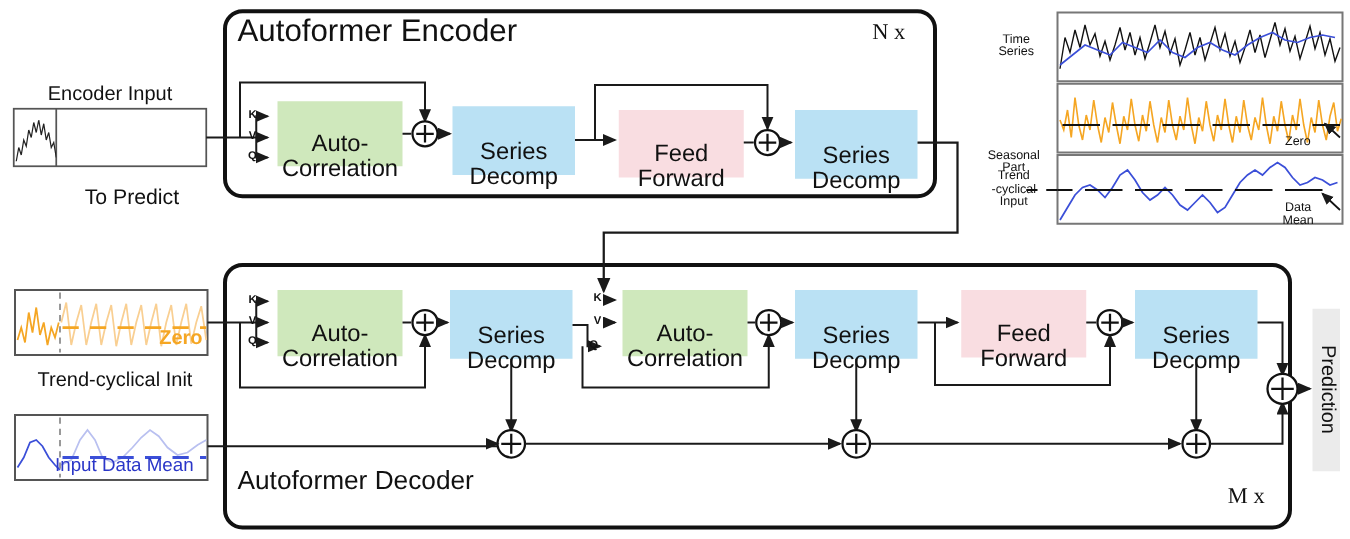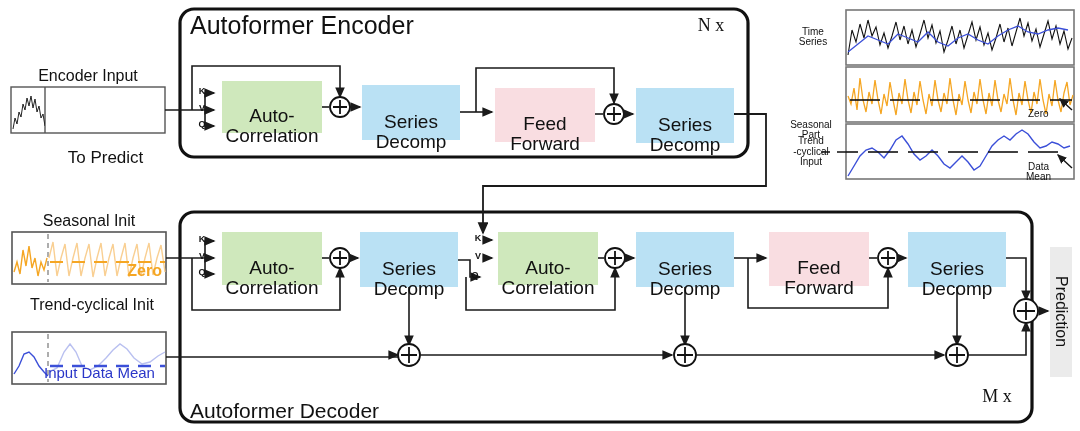--- a/index.html
+++ b/index.html
@@ -232,21 +232,21 @@
     <line x1="821" y1="152" x2="846" y2="152" stroke="#111" stroke-width="1.6" stroke-dasharray="9,7"></line>
   </g>
 
   <path d="M1072,110 L1060,99" fill="none" stroke="#111" stroke-width="1.4" marker-end="url(#ah)"></path>
   <path d="M1072,168 L1058,155" fill="none" stroke="#111" stroke-width="1.4" marker-end="url(#ah)"></path>
 </svg>
 
 <div class="lbl" style="left:190px;top:12px;width:260px;height:26px;justify-content:flex-start;font-size:25px;">Autoformer Encoder</div>
 <div class="lbl repeat" style="left:686px;top:13px;width:50px;height:24px;">N x</div>
 
-<div class="lbl" style="left:190px;top:371px;width:300px;height:28px;justify-content:flex-start;font-size:21px;margin-top:26px;">Autoformer Decoder</div>
+<div class="lbl" style="left:190px;top:371px;width:300px;height:28px;justify-content:flex-start;font-size:21px;">Autoformer Decoder</div>
 <div class="lbl repeat" style="left:972px;top:384px;width:50px;height:24px;">M x</div>
 
 <div class="lbl boxlbl" style="left:222px;top:81px;width:100px;height:52px;white-space:pre-line;">Auto-
 Correlation</div>
 <div class="lbl boxlbl" style="left:362px;top:85px;width:98px;height:55px;white-space:pre-line;">Series
 Decomp</div>
 <div class="lbl boxlbl" style="left:495px;top:88px;width:100px;height:54px;white-space:pre-line;">Feed
 Forward</div>
 <div class="lbl boxlbl" style="left:636px;top:88px;width:98px;height:55px;white-space:pre-line;">Series
 Decomp</div>
@@ -272,21 +272,20 @@
 <div class="lbl kvq" style="left:196px;top:251px;width:12px;height:12px;">V</div>
 <div class="lbl kvq" style="left:196px;top:267px;width:12px;height:12px;">Q</div>
 
 <div class="lbl kvq" style="left:472px;top:233px;width:12px;height:12px;">K</div>
 <div class="lbl kvq" style="left:472px;top:251px;width:12px;height:12px;">V</div>
 <div class="lbl kvq" style="left:469px;top:270px;width:12px;height:12px;">Q</div>
 
 <div class="lbl sideTitle" style="left:11px;top:66px;width:154px;height:20px;text-align:center;">Encoder Input</div>
 <div class="lbl" style="left:46px;top:87px;width:119px;height:46px;font-size:17px;margin-top:48px;">To Predict</div>
 
-<div class="lbl sideTitle" style="left:12px;top:211px;width:154px;height:20px;">Seasonal Init</div>
 <div class="lbl" style="left:104px;top:262px;width:58px;height:19px;font-size:16px;color:#f5a623;font-weight:600;justify-content:flex-end;">Zero</div>
 
 <div class="lbl sideTitle" style="left:12px;top:295px;width:160px;height:20px;">Trend-cyclical Init</div>
 <div class="lbl" style="left:44px;top:363px;width:124px;height:19px;font-size:15px;color:#2a36c8;justify-content:flex-start;">Input Data Mean</div>
 
 <div class="lbl plotlbl" style="left:782px;top:14px;width:62px;height:46px;white-space:pre-line;">Time
 Series</div>
 <div class="lbl plotlbl" style="left:776px;top:71px;width:70px;height:46px;white-space:pre-line;margin-top:36px;">Seasonal
 Part</div>
 <div class="lbl plotlbl" style="left:776px;top:124px;width:70px;height:56px;white-space:pre-line;">Trend

